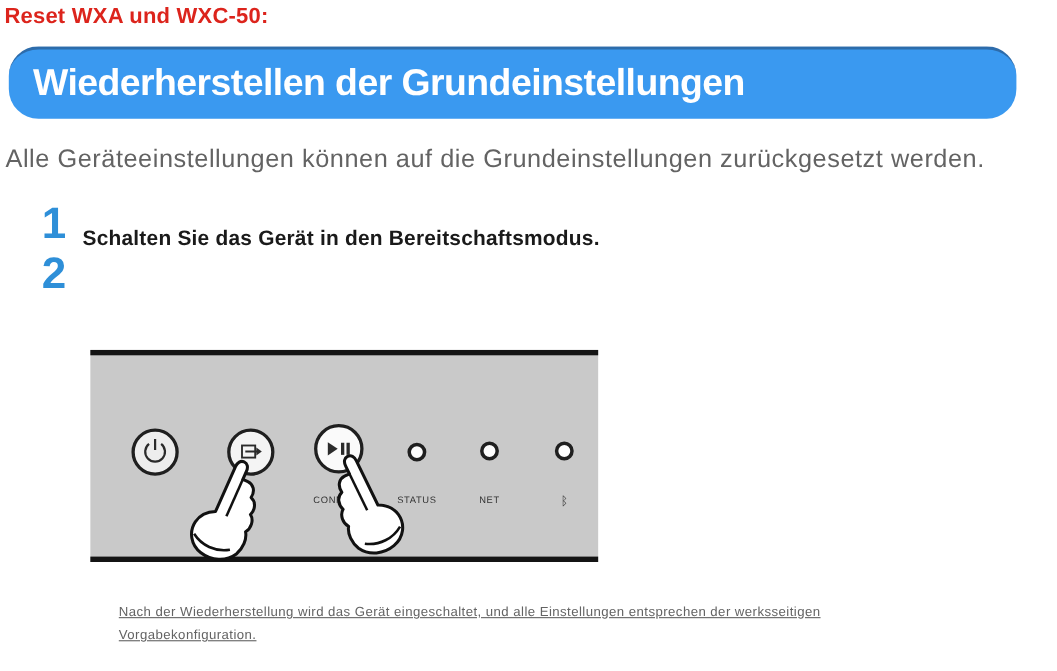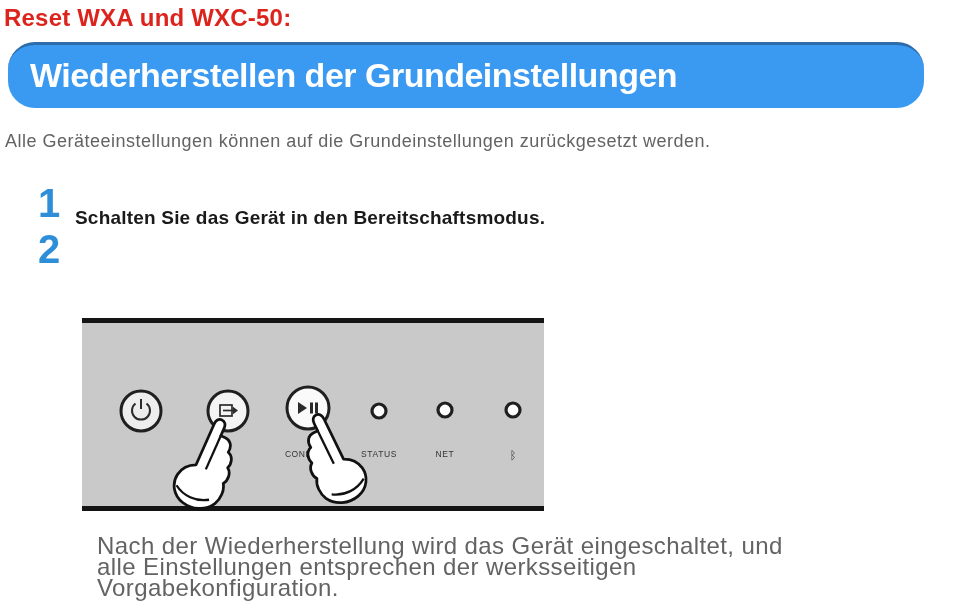--- a/index.html
+++ b/index.html
@@ -2,53 +2,53 @@
 <html><head>
 <meta charset="utf-8">
 <style>
   html,body{margin:0;padding:0;background:#ffffff;}
   .page{
     position:relative;width:961px;height:610px;background:#ffffff;overflow:hidden;
     font-family:"Liberation Sans",sans-serif;
   }
   .red-note{
     position:absolute;left:4px;top:4px;
-    font-size:24px;font-weight:bold;color:#dc241c;letter-spacing:0.2px;
+    font-size:20px;font-weight:bold;color:#dc241c;letter-spacing:0.2px;
   }
   .banner{
     position:absolute;left:8px;top:42px;width:916px;height:66px;
     background:#3a99f0;border-top:3px solid #2d6cab;box-sizing:border-box;
     display:flex;align-items:center;border-radius:27px;
   }
   .banner h1{
     margin:0 0 2px 22px;color:#ffffff;font-size:34px;font-weight:bold;letter-spacing:-0.5px;
   }
   .intro{
     position:absolute;left:5px;top:131px;margin:0;width:930px;
-    font-size:18px;letter-spacing:0.5px;color:#636363;
+    font-size:23px;letter-spacing:0.5px;color:#636363;
   }
   .step-num{
     position:absolute;left:32px;width:34px;text-align:center;
     font-size:40px;font-weight:bold;color:#2e8fd8;line-height:1;
   }
   .step-text{
     position:absolute;left:75px;margin:0;
     font-size:19px;font-weight:bold;color:#1a1a1a;line-height:21px;letter-spacing:0.2px;
   }
   #step1-text{top:207px;width:680px;}
   #step1-num{top:183px;}
   #step2-num{top:229px;}
   #step2-text{top:233px;width:720px;}
   .inline-icon{vertical-align:-2px;}
   .panel-figure{
     position:absolute;left:82px;top:318px;width:462px;height:193px;
   }
   .result{
-    position:absolute;left:93px;top:531px;margin:4px;width:700px;
-    font-size:24px;letter-spacing:0.4px;color:#636363;line-height:21px;
+    position:absolute;left:93px;top:531px;margin:15px;width:700px;
+    font-size:12px;letter-spacing:0.4px;color:#636363;line-height:21px;text-decoration:underline;
   }
   .svg-label{
     font-family:"Liberation Sans",sans-serif;font-size:8.5px;fill:#333333;letter-spacing:0.6px;
   }
   .svg-bt{
     font-family:"DejaVu Sans",sans-serif;font-size:11px;fill:#333333;
   }
 </style>
 </head>
 <body>

